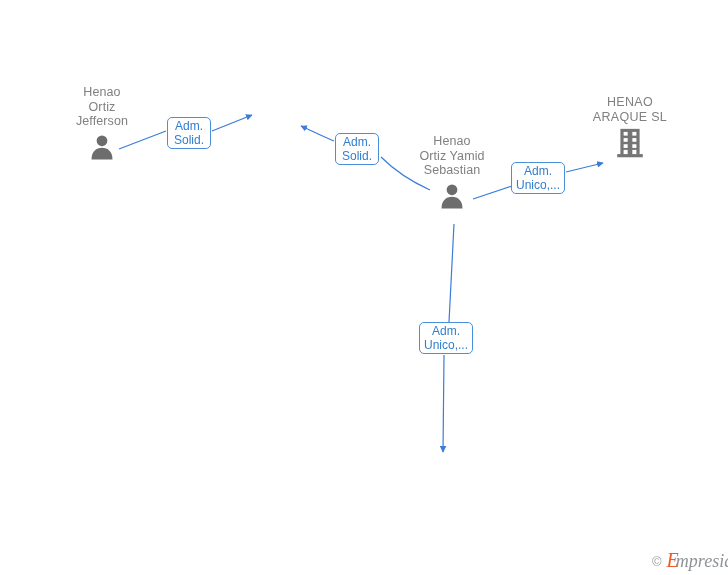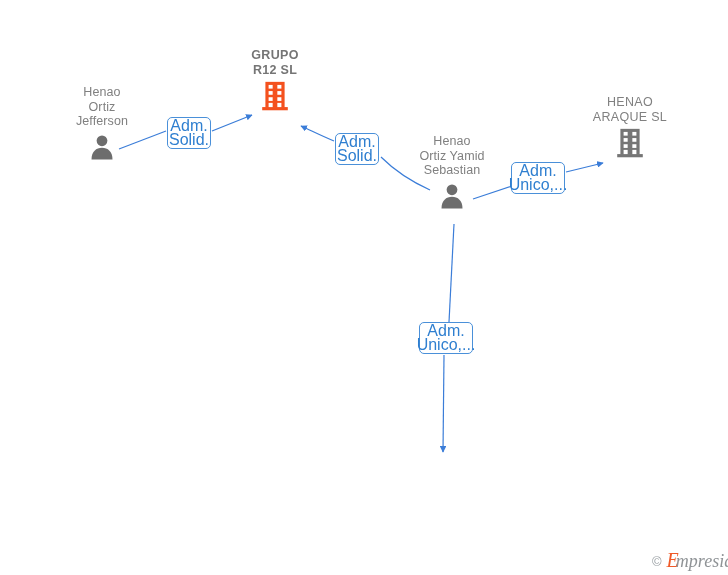--- a/index.html
+++ b/index.html
@@ -51,21 +51,21 @@
   .node.above .node-label {
     margin-bottom: 3px;
   }
   .rel-box {
     position: absolute;
     box-sizing: border-box;
     border: 1.3px solid #4a90d9;
     border-radius: 5px;
     background: #ffffff;
     color: #2f7fd0;
-    font-size: 16px;
+    font-size: 12px;
     line-height: 14px;
     text-align: center;
     display: flex;
     flex-direction: column;
     justify-content: center;
     align-items: center;
     padding: 2px 21px;
     white-space: pre-line;
   }
   .watermark {
@@ -128,36 +128,20 @@
   <div class="node above" style="left:102px; top:85px;">
     <div class="node-label">Henao
 Ortiz
 Jefferson</div>
     <svg class="node-icon" width="30" height="30" viewBox="0 0 24 24" xmlns="http://www.w3.org/2000/svg">
       <circle cx="12" cy="7" r="4.3" fill="#6d6d6d"></circle>
       <path d="M 3.6 22 C 3.6 15.6 7.4 12.6 12 12.6 C 16.6 12.6 20.4 15.6 20.4 22 Z" fill="#6d6d6d"></path>
     </svg>
   </div>
 
-  <div class="node above" style="left:275px; top:48px;">
-    <div class="node-label company-label" style="font-weight:bold; color:#757575;">GRUPO
-R12  SL</div>
-    <svg class="node-icon" width="30" height="32" viewBox="0 0 24 26" xmlns="http://www.w3.org/2000/svg">
-      <rect x="4.2" y="1.5" width="15.6" height="21" fill="#f4511e"></rect>
-      <rect x="1.6" y="22" width="20.8" height="2.6" fill="#f4511e"></rect>
-      <rect x="6.8" y="4" width="3.3" height="3" fill="#ffffff"></rect>
-      <rect x="13.9" y="4" width="3.3" height="3" fill="#ffffff"></rect>
-      <rect x="6.8" y="9" width="3.3" height="3" fill="#ffffff"></rect>
-      <rect x="13.9" y="9" width="3.3" height="3" fill="#ffffff"></rect>
-      <rect x="6.8" y="14" width="3.3" height="3" fill="#ffffff"></rect>
-      <rect x="13.9" y="14" width="3.3" height="3" fill="#ffffff"></rect>
-      <rect x="6.8" y="18.6" width="3.3" height="3.4" fill="#ffffff"></rect>
-      <rect x="13.9" y="18.6" width="3.3" height="3.4" fill="#ffffff"></rect>
-    </svg>
-  </div>
 
   <div class="node above" style="left:452px; top:134px;">
     <div class="node-label">Henao
 Ortiz Yamid
 Sebastian</div>
     <svg class="node-icon" width="30" height="30" viewBox="0 0 24 24" xmlns="http://www.w3.org/2000/svg">
       <circle cx="12" cy="7" r="4.3" fill="#6d6d6d"></circle>
       <path d="M 3.6 22 C 3.6 15.6 7.4 12.6 12 12.6 C 16.6 12.6 20.4 15.6 20.4 22 Z" fill="#6d6d6d"></path>
     </svg>
   </div>

